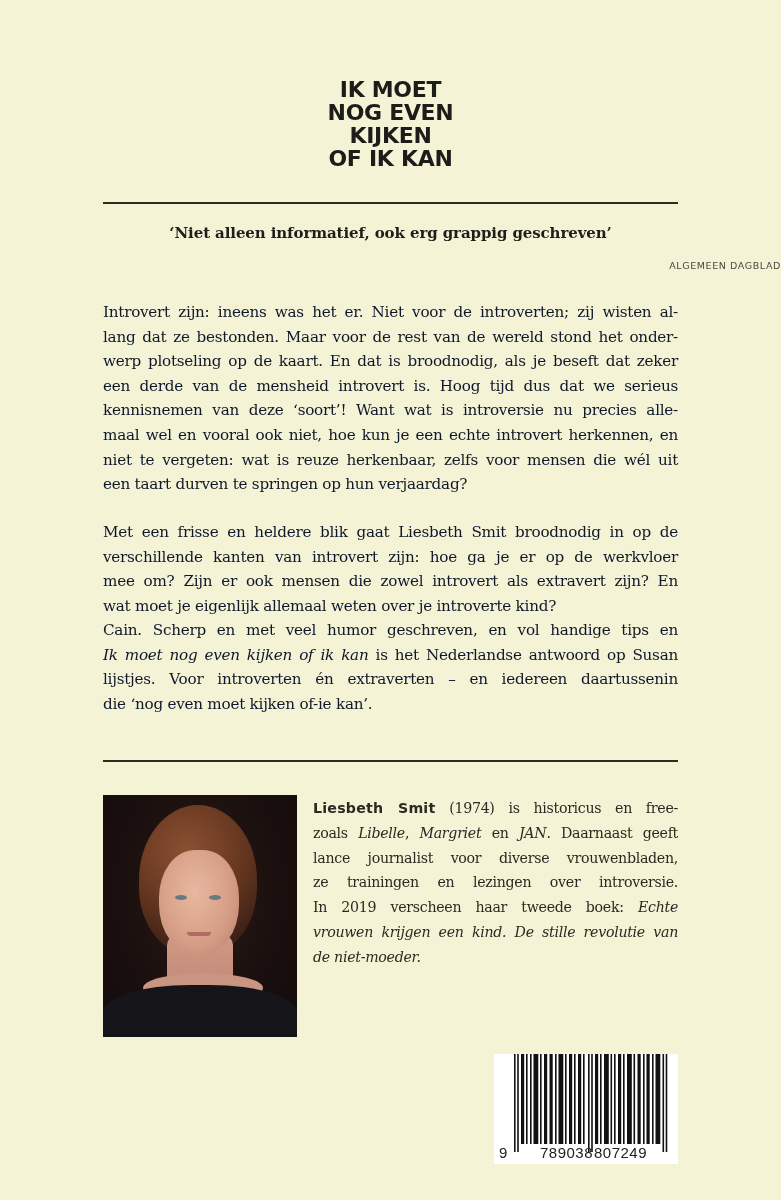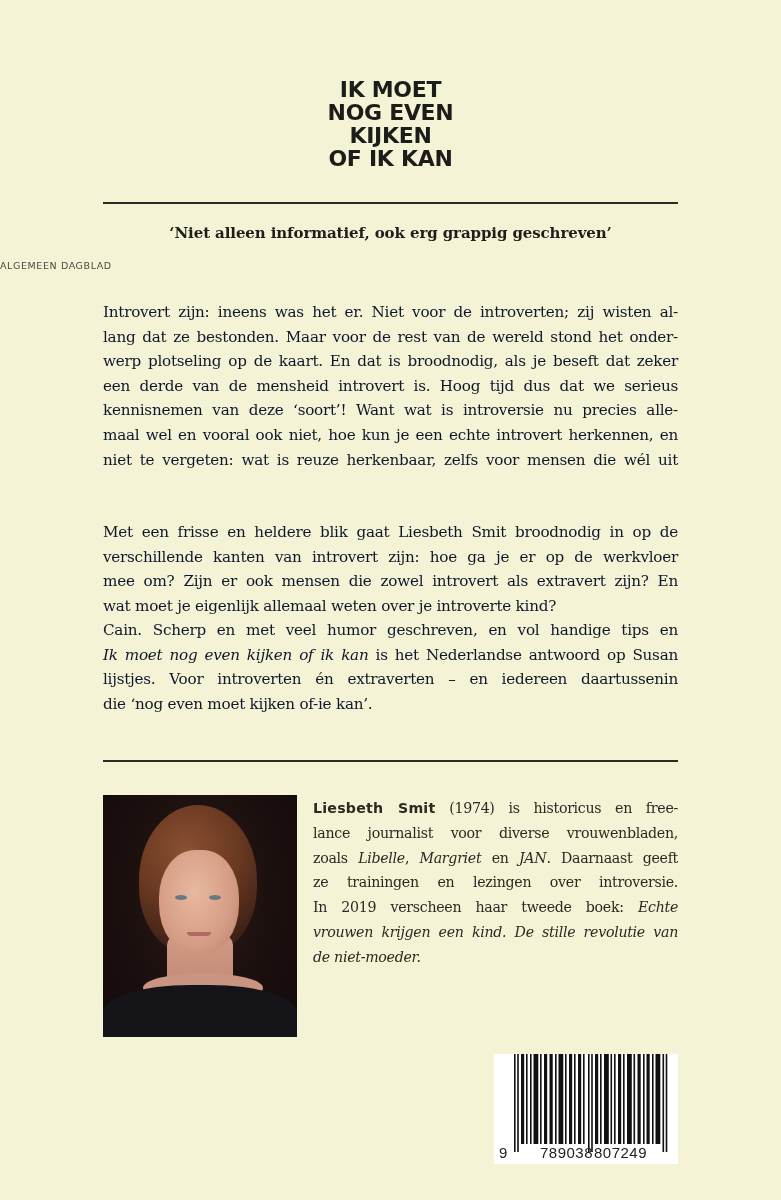--- a/index.html
+++ b/index.html
@@ -48,21 +48,21 @@
       font-weight: bold;
       font-size: 15px;
       color: #1e1e1a;
       letter-spacing: -0.1px;
     }
     .quote-source {
       position: absolute;
       left: 0;
       width: 781px;
       top: 260px;
-      text-align: left;
+      text-align: right;
       font-family: "DejaVu Sans", sans-serif;
       font-size: 9.5px;
       letter-spacing: 0.6px;
       color: #4a4a40;
     }
     .body-text {
       position: absolute;
       left: 103px;
       width: 575px;
       font-family: "DejaVu Serif", serif;
@@ -226,20 +226,21 @@
 <div class="quote-source">ALGEMEEN DAGBLAD</div>
 
 <div class="body-text p1">
   <span class="line">Introvert zijn: ineens was het er. Niet voor de introverten; zij wisten al-</span>
   <span class="line">lang dat ze bestonden. Maar voor de rest van de wereld stond het onder-</span>
   <span class="line">werp plotseling op de kaart. En dat is broodnodig, als je beseft dat zeker</span>
   <span class="line">een derde van de mensheid introvert is. Hoog tijd dus dat we serieus</span>
   <span class="line">kennisnemen van deze ‘soort’! Want wat is introversie nu precies alle-</span>
   <span class="line">maal wel en vooral ook niet, hoe kun je een echte introvert herkennen, en</span>
   <span class="line">niet te vergeten: wat is reuze herkenbaar, zelfs voor mensen die wél uit</span>
+  <span class="line last">een taart durven te springen op hun verjaardag?</span>
 </div>
 
 <div class="body-text p2">
   <span class="line">Met een frisse en heldere blik gaat Liesbeth Smit broodnodig in op de</span>
   <span class="line">verschillende kanten van introvert zijn: hoe ga je er op de werkvloer</span>
   <span class="line">mee om? Zijn er ook mensen die zowel introvert als extravert zijn? En</span>
   <span class="line last">wat moet je eigenlijk allemaal weten over je introverte kind?</span>
 </div>
 
 <div class="body-text p3">
@@ -257,22 +258,22 @@
   <div class="chest"></div>
   <div class="face"></div>
   <div class="eye l"></div>
   <div class="eye r"></div>
   <div class="mouth"></div>
   <div class="shirt"></div>
 </div>
 
 <div class="bio">
   <span class="line"><strong>Liesbeth Smit</strong><span> (1974) is historicus en free-</span></span>
+  <span class="line"><span>zoals </span><em>Libelle</em><span>, </span><em>Margriet</em><span> en </span><em>JAN</em><span>. Daarnaast geeft</span></span>
   <span class="line">lance journalist voor diverse vrouwenbladen,</span>
-  <span class="line"><span>zoals </span><em>Libelle</em><span>, </span><em>Margriet</em><span> en </span><em>JAN</em><span>. Daarnaast geeft</span></span>
   <span class="line">ze trainingen en lezingen over introversie.</span>
   <span class="line"><span>In 2019 verscheen haar tweede boek: </span><em>Echte</em></span>
   <span class="line"><em>vrouwen krijgen een kind. De stille revolutie van</em></span>
   <span class="line last"><em>de niet-moeder.</em></span>
 </div>
 
 <div class="barcode" title="9789038807249">
   <svg class="bars" viewBox="0 0 160 98" preserveAspectRatio="none">
     <g fill="#111">
       <rect x="0" y="0" width="1.6" height="98"></rect>

